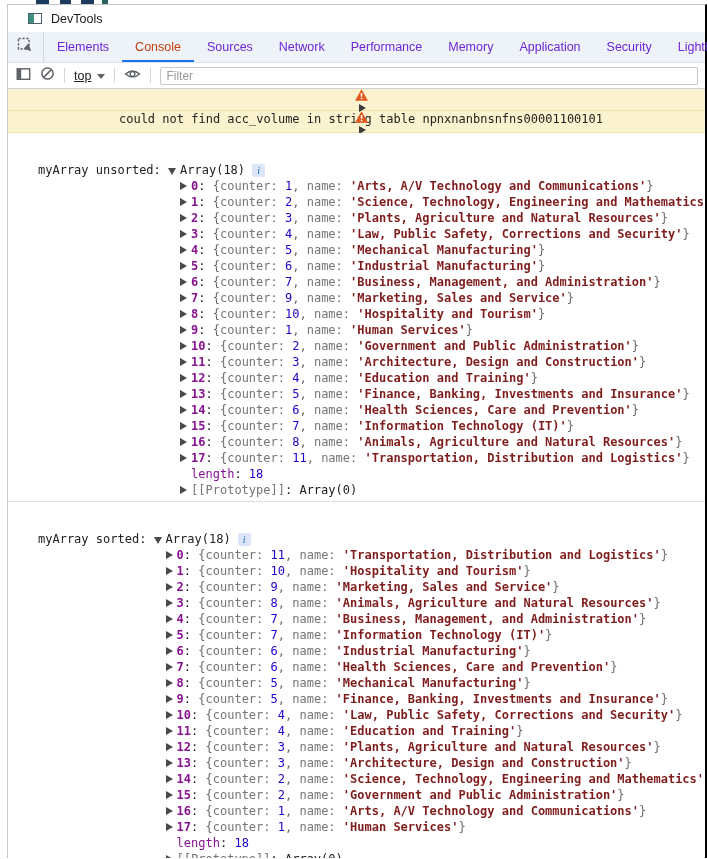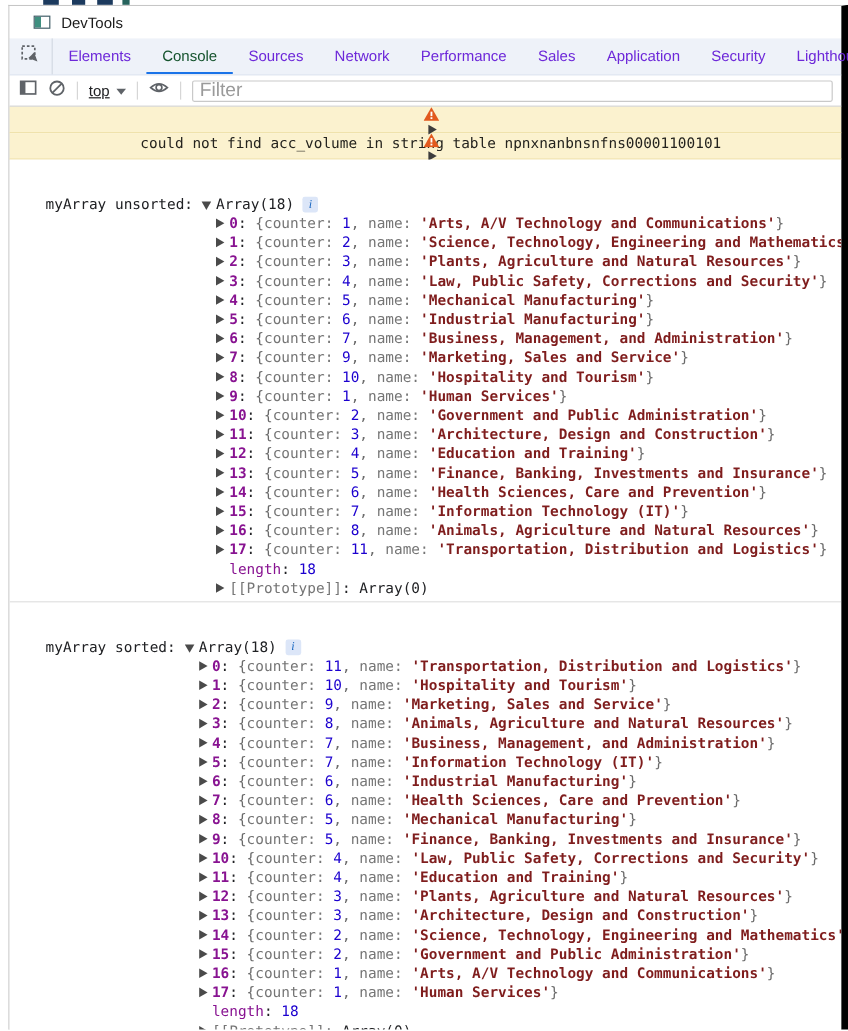--- a/index.html
+++ b/index.html
@@ -1,39 +1,39 @@
 <!DOCTYPE html>
 <html><head>
 <meta charset="utf-8">
 <style>
   html,body { margin:0; padding:0; width:707px; height:859px; background:#fff; overflow:hidden; }
   body { font-family:"Liberation Sans", sans-serif; }
   .top-sliver { height:4px; margin-left:7px; position:relative; background:#fff; }
   .top-sliver i { position:absolute; top:0; height:4px; display:block; }
-  .frame { margin-left:7px; height:854px; border-left:1px solid #c6c6c6; border-right:6px solid #000000; border-top:1px solid #c6c6c6; display:flex; flex-direction:column; box-sizing:border-box; background:#fff; }
+  .frame { margin-left:7px; height:854px; border-left:1px solid #c6c6c6; border-right:2px solid #000000; border-top:1px solid #c6c6c6; display:flex; flex-direction:column; box-sizing:border-box; background:#fff; }
 
   
   .titlebar { height:27px; flex:0 0 27px; display:flex; align-items:center; padding-left:20px; background:#fff; }
   .app-icon { width:14px; height:11px; border:1px solid #44606a; background:linear-gradient(90deg,#3f8f80 0 45%, #ffffff 45%); margin-right:9px; box-sizing:border-box; }
   .title-text { font-size:12.5px; color:#1a1a1a; }
 
   
   .tabbar { height:31px; flex:0 0 31px; background:#eef2f9; border-bottom:1px solid #dde3ee; display:flex; align-items:stretch; box-sizing:border-box; }
   .inspect-btn { display:flex; align-items:center; padding:0 10px 0 9px; border-right:1px solid #d3d9e3; }
   .tab-strip { display:flex; flex:1; }
   .tab { display:flex; align-items:center; padding:0 13px; font-size:12.5px; color:#6d28d9; cursor:default; white-space:nowrap; }
-  .tab.active { color:#14532d; box-shadow:inset 0 -2px 0 #1a73e8; }
+  .tab.active { color:#c2410c; box-shadow:inset 0 -2px 0 #1a73e8; }
 
   
   .console-toolbar { height:26px; flex:0 0 26px; background:#fff; border-bottom:1px solid #d0d0d0; display:flex; align-items:center; padding:0 7px 0 8px; box-sizing:border-box; }
   .tb-btn { display:flex; align-items:center; justify-content:center; margin-right:9px; }
   .tb-divider { width:1px; height:15px; background:#d6d6d6; margin-right:9px; }
   .ctx-select { display:flex; align-items:center; font-size:12.5px; color:#202124; margin-right:9px;text-decoration:underline; }
   .caret-down { width:0; height:0; border-top:5px solid #5f6368; border-left:4px solid transparent; border-right:4px solid transparent; margin-left:6px; margin-top:1px; }
-  .filter-input { flex:1; height:18px; border:1px solid #c9c9c9; border-radius:2px; font-family:"Liberation Sans",sans-serif; font-size:16px; padding:0 5px; color:#202124; outline:none; box-sizing:border-box; background:#fff; }
+  .filter-input { flex:1; height:18px; border:1px solid #c9c9c9; border-radius:2px; font-family:"Liberation Sans",sans-serif; font-size:12px; padding:0 5px; color:#202124; outline:none; box-sizing:border-box; background:#fff; }
   .filter-input::placeholder { color:#9a9a9a; }
 
   
   .warning-row { background:#fbf2cf; border-bottom:1px solid #efe2ac; height:22px; display:flex; align-items:center; padding-left:9px; box-sizing:border-box; font-family:"DejaVu Sans Mono","Liberation Mono",monospace; font-size:12px; color:#24231e;flex-direction:column; }
   .warning-row svg { flex:0 0 auto; }
   .warn-tri { width:0; height:0; border-left:7px solid #3c3c3c; border-top:4px solid transparent; border-bottom:4px solid transparent; margin:0 5px 0 8px; }
 
   
   .console-output { flex:1; background:#fff; font-family:"DejaVu Sans Mono","Liberation Mono",monospace; font-size:12px; line-height:16px; color:#202124; overflow:hidden; }
   .console-entry { display:flex; align-items:flex-start; padding:3px 0 3px 30px; border-bottom:1px solid #e0e0e0;margin-top:26px; }
@@ -81,21 +81,21 @@
           <polygon points="14.2,14.2 6.6,11.4 9.1,9.1 11.4,6.6" fill="#5f6368"></polygon>
         </svg>
       </span>
     </div>
     <div class="tab-strip">
         <div class="tab">Elements</div>
         <div class="tab active">Console</div>
         <div class="tab">Sources</div>
         <div class="tab">Network</div>
         <div class="tab">Performance</div>
-        <div class="tab">Sales</div>
+        <div class="tab">Memory</div>
         <div class="tab">Application</div>
         <div class="tab">Security</div>
         <div class="tab">Lighthouse</div>
       </div>
   </div>
 
   <div class="console-toolbar">
     <div class="tb-btn">
       <span>
         <svg width="15" height="14" viewBox="0 0 15 14">

